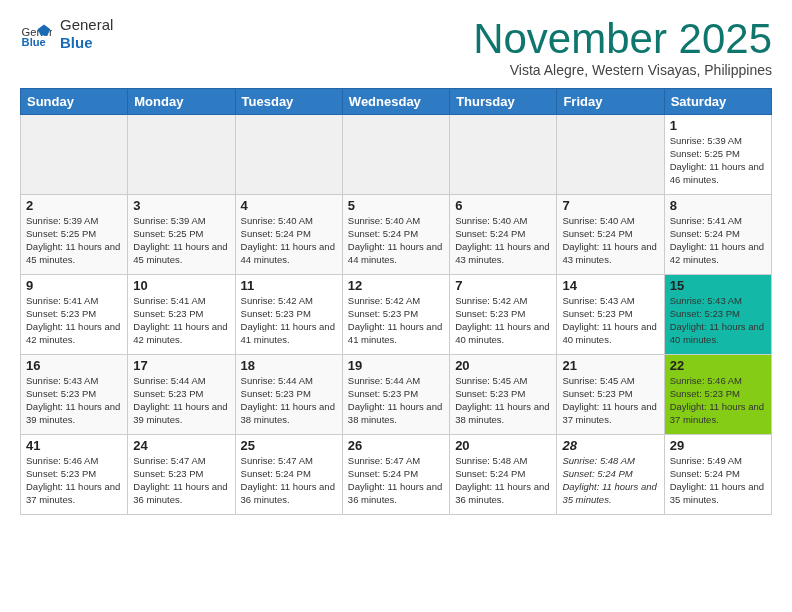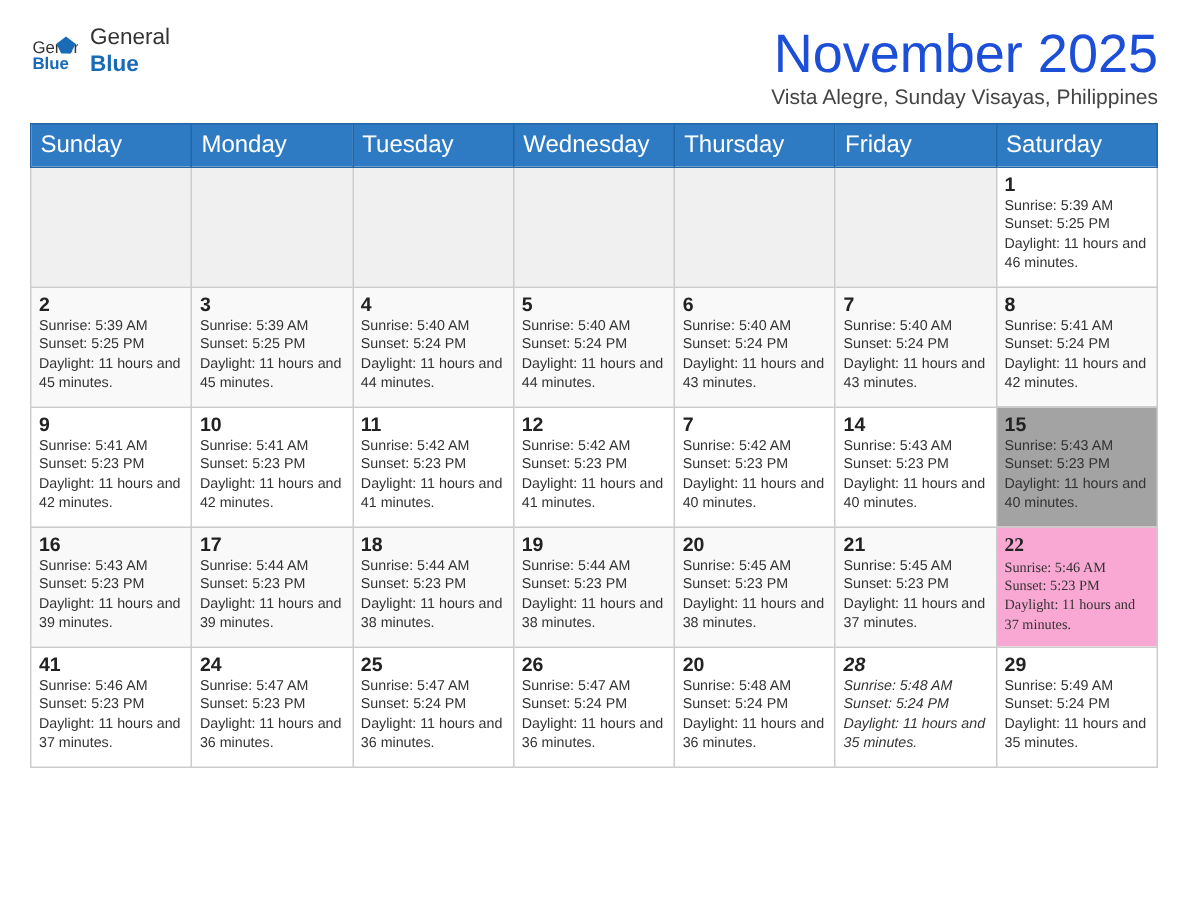--- a/index.html
+++ b/index.html
@@ -22,39 +22,39 @@
       gap: 4px;
     }
     .logo-icon {
       width: 32px;
       height: 32px;
     }
     .title-section {
       text-align: right;
     }
     .month-title {
-      font-size: 36px;
+      font-size: 42px;
       font-weight: normal;
-      color: #1d4ed8;
+      color: #0f766e;
       line-height: 1.1;
     }
     .subtitle {
       font-size: 14px;
       color: #444;
     }
     .calendar-table {
       width: 100%;
       border-collapse: collapse;
       border: 1px solid #ccc;
     }
     .calendar-table th {
       background: #2e7bc4;
       color: #fff;
-      font-size: 16px;
-      font-weight: normal;
+      font-size: 13px;
+      font-weight: bold;
       padding: 5px 6px;
       text-align: left;
       border: 1px solid #2266a8;
     }
     .calendar-table td {
       border: 1px solid #ccc;
       vertical-align: top;
       padding: 3px 5px;
       font-size: 10px;
       color: #333;
@@ -89,21 +89,21 @@
       <div style="font-size:15px;line-height:1.2;">
         <span style="color:#333;">General</span>
       </div>
       <div style="font-size:15px;line-height:1.2;">
         <span style="color:#1a6bb5;font-weight:bold;">Blue</span>
       </div>
     </div>
   </div>
   <div class="title-section">
     <div class="month-title">November 2025</div>
-    <div class="subtitle">Vista Alegre, Sunday Visayas, Philippines</div>
+    <div class="subtitle">Vista Alegre, Western Visayas, Philippines</div>
   </div>
 </div>
 
 <table class="calendar-table">
   <thead>
     <tr>
     <th>Sunday</th>
         <th>Monday</th>
         <th>Tuesday</th>
         <th>Wednesday</th>
@@ -201,21 +201,21 @@
           <div class="day-info" style="white-space: pre-line;">Sunrise: 5:42 AM
 Sunset: 5:23 PM
 Daylight: 11 hours and 40 minutes.</div>
         </td>
         <td style="background: rgb(255, 255, 255);">
           <span class="day-number">14</span>
           <div class="day-info" style="white-space: pre-line;">Sunrise: 5:43 AM
 Sunset: 5:23 PM
 Daylight: 11 hours and 40 minutes.</div>
         </td>
-        <td style="background: #a3a3a3;">
+        <td style="background: #14b8a6;">
           <span class="day-number">15</span>
           <div class="day-info" style="white-space: pre-line;">Sunrise: 5:43 AM
 Sunset: 5:23 PM
 Daylight: 11 hours and 40 minutes.</div>
         </td>
       </tr>
       <tr>
         <td style="background: rgb(249, 249, 249);">
           <span class="day-number">16</span>
           <div class="day-info" style="white-space: pre-line;">Sunrise: 5:43 AM
@@ -245,21 +245,21 @@
           <div class="day-info" style="white-space: pre-line;">Sunrise: 5:45 AM
 Sunset: 5:23 PM
 Daylight: 11 hours and 38 minutes.</div>
         </td>
         <td style="background: rgb(249, 249, 249);">
           <span class="day-number">21</span>
           <div class="day-info" style="white-space: pre-line;">Sunrise: 5:45 AM
 Sunset: 5:23 PM
 Daylight: 11 hours and 37 minutes.</div>
         </td>
-        <td style="background: #f9a8d4; font-family: Liberation Serif, serif;">
+        <td style="background: #84cc16;">
           <span class="day-number">22</span>
           <div class="day-info" style="white-space: pre-line;">Sunrise: 5:46 AM
 Sunset: 5:23 PM
 Daylight: 11 hours and 37 minutes.</div>
         </td>
       </tr>
       <tr>
         <td style="background: rgb(255, 255, 255);">
           <span class="day-number">41</span>
           <div class="day-info" style="white-space: pre-line;">Sunrise: 5:46 AM

